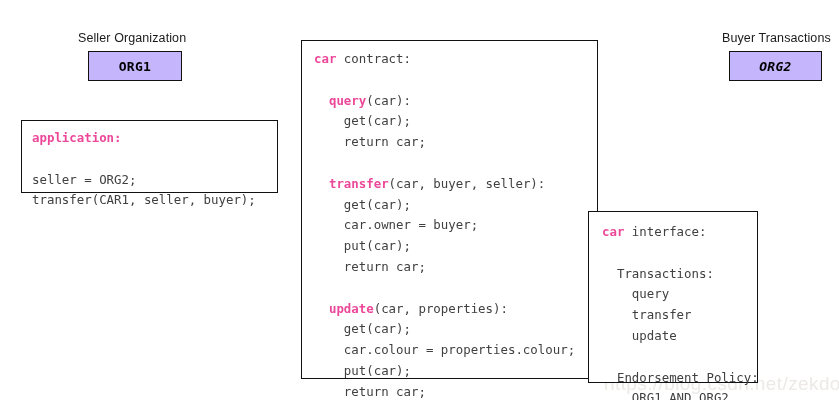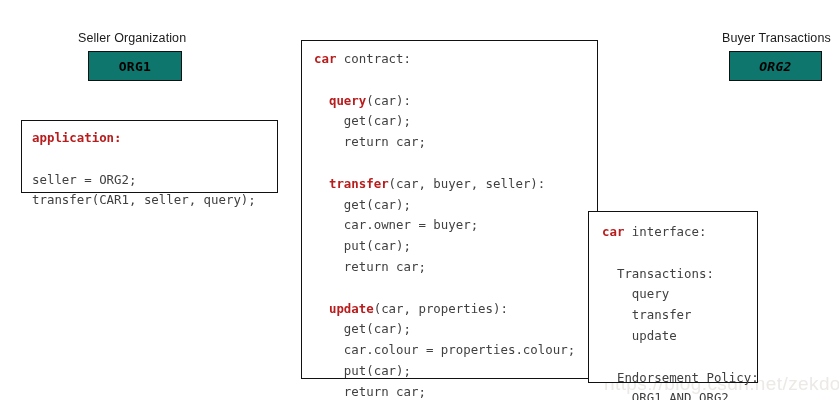--- a/index.html
+++ b/index.html
@@ -27,21 +27,21 @@
     position: absolute;
     font-family: "Liberation Sans", sans-serif;
     font-size: 12.5px;
     color: #1a1a1a;
     white-space: nowrap;
     letter-spacing: 0.1px;
   }
   .org-box {
     position: absolute;
     border: 1.6px solid #111111;
-    background: #0f766e;
+    background: #c4b5fd;
     display: flex;
     align-items: center;
     justify-content: center;
     font-family: "DejaVu Sans Mono", monospace;
     font-size: 13px;
     font-weight: bold;
     color: #000000;
     letter-spacing: 0.3px;
   }
 
@@ -63,21 +63,21 @@
   .code-lines .ln {
     display: block;
     white-space: pre;
     height: 20.8px;
   }
   .code-lines .ln.blank {
     height: 20.8px;
   }
   .kw {
     font-weight: bold;
-    color: #b91c1c;
+    color: #ec4899;
   }
   .plain {
     color: #404040;
   }
 
   
   #seller-label  { left: 78px;  top: 31px; }
   #buyer-label   { left: 722px; top: 31px; }
   #org1-box      { left: 88px;  top: 51px;  width: 92px;  height: 28px; }
   #org2-box      { left: 729px; top: 51px;  width: 91px;  height: 28px; font-style: italic; }
@@ -114,21 +114,21 @@
   <div class="org-box" id="org1-box">
     <span>ORG1</span>
   </div>
 
   <div class="org-label" id="buyer-label">Buyer Transactions</div>
   <div class="org-box" id="org2-box">
     <span>ORG2</span>
   </div>
 
   <div class="code-box" id="application-box">
-    <div class="code-lines" id="application-code"><span class="ln"><span class="kw">application:</span></span><span class="ln blank"> </span><span class="ln"><span class="plain">seller = ORG2;</span></span><span class="ln"><span class="plain">transfer(CAR1, seller, query);</span></span></div>
+    <div class="code-lines" id="application-code"><span class="ln"><span class="kw">application:</span></span><span class="ln blank"> </span><span class="ln"><span class="plain">seller = ORG2;</span></span><span class="ln"><span class="plain">transfer(CAR1, seller, buyer);</span></span></div>
   </div>
 
   <div class="code-box" id="contract-box">
     <div class="code-lines" id="contract-code"><span class="ln"><span class="kw">car</span><span class="plain"> contract:</span></span><span class="ln blank"> </span><span class="ln">  <span class="kw">query</span><span class="plain">(car):</span></span><span class="ln"><span class="plain">    get(car);</span></span><span class="ln"><span class="plain">    return car;</span></span><span class="ln blank"> </span><span class="ln">  <span class="kw">transfer</span><span class="plain">(car, buyer, seller):</span></span><span class="ln"><span class="plain">    get(car);</span></span><span class="ln"><span class="plain">    car.owner = buyer;</span></span><span class="ln"><span class="plain">    put(car);</span></span><span class="ln"><span class="plain">    return car;</span></span><span class="ln blank"> </span><span class="ln">  <span class="kw">update</span><span class="plain">(car, properties):</span></span><span class="ln"><span class="plain">    get(car);</span></span><span class="ln"><span class="plain">    car.colour = properties.colour;</span></span><span class="ln"><span class="plain">    put(car);</span></span><span class="ln"><span class="plain">    return car;</span></span></div>
   </div>
 
   <div class="code-box" id="interface-box">
     <div class="code-lines" id="interface-code"><span class="ln"><span class="kw">car</span><span class="plain"> interface:</span></span><span class="ln blank"> </span><span class="ln"><span class="plain">  Transactions:</span></span><span class="ln"><span class="plain">    query</span></span><span class="ln"><span class="plain">    transfer</span></span><span class="ln"><span class="plain">    update</span></span><span class="ln blank"> </span><span class="ln"><span class="plain">  Endorsement Policy:</span></span><span class="ln"><span class="plain">    ORG1 AND ORG2</span></span></div>
   </div>
 

